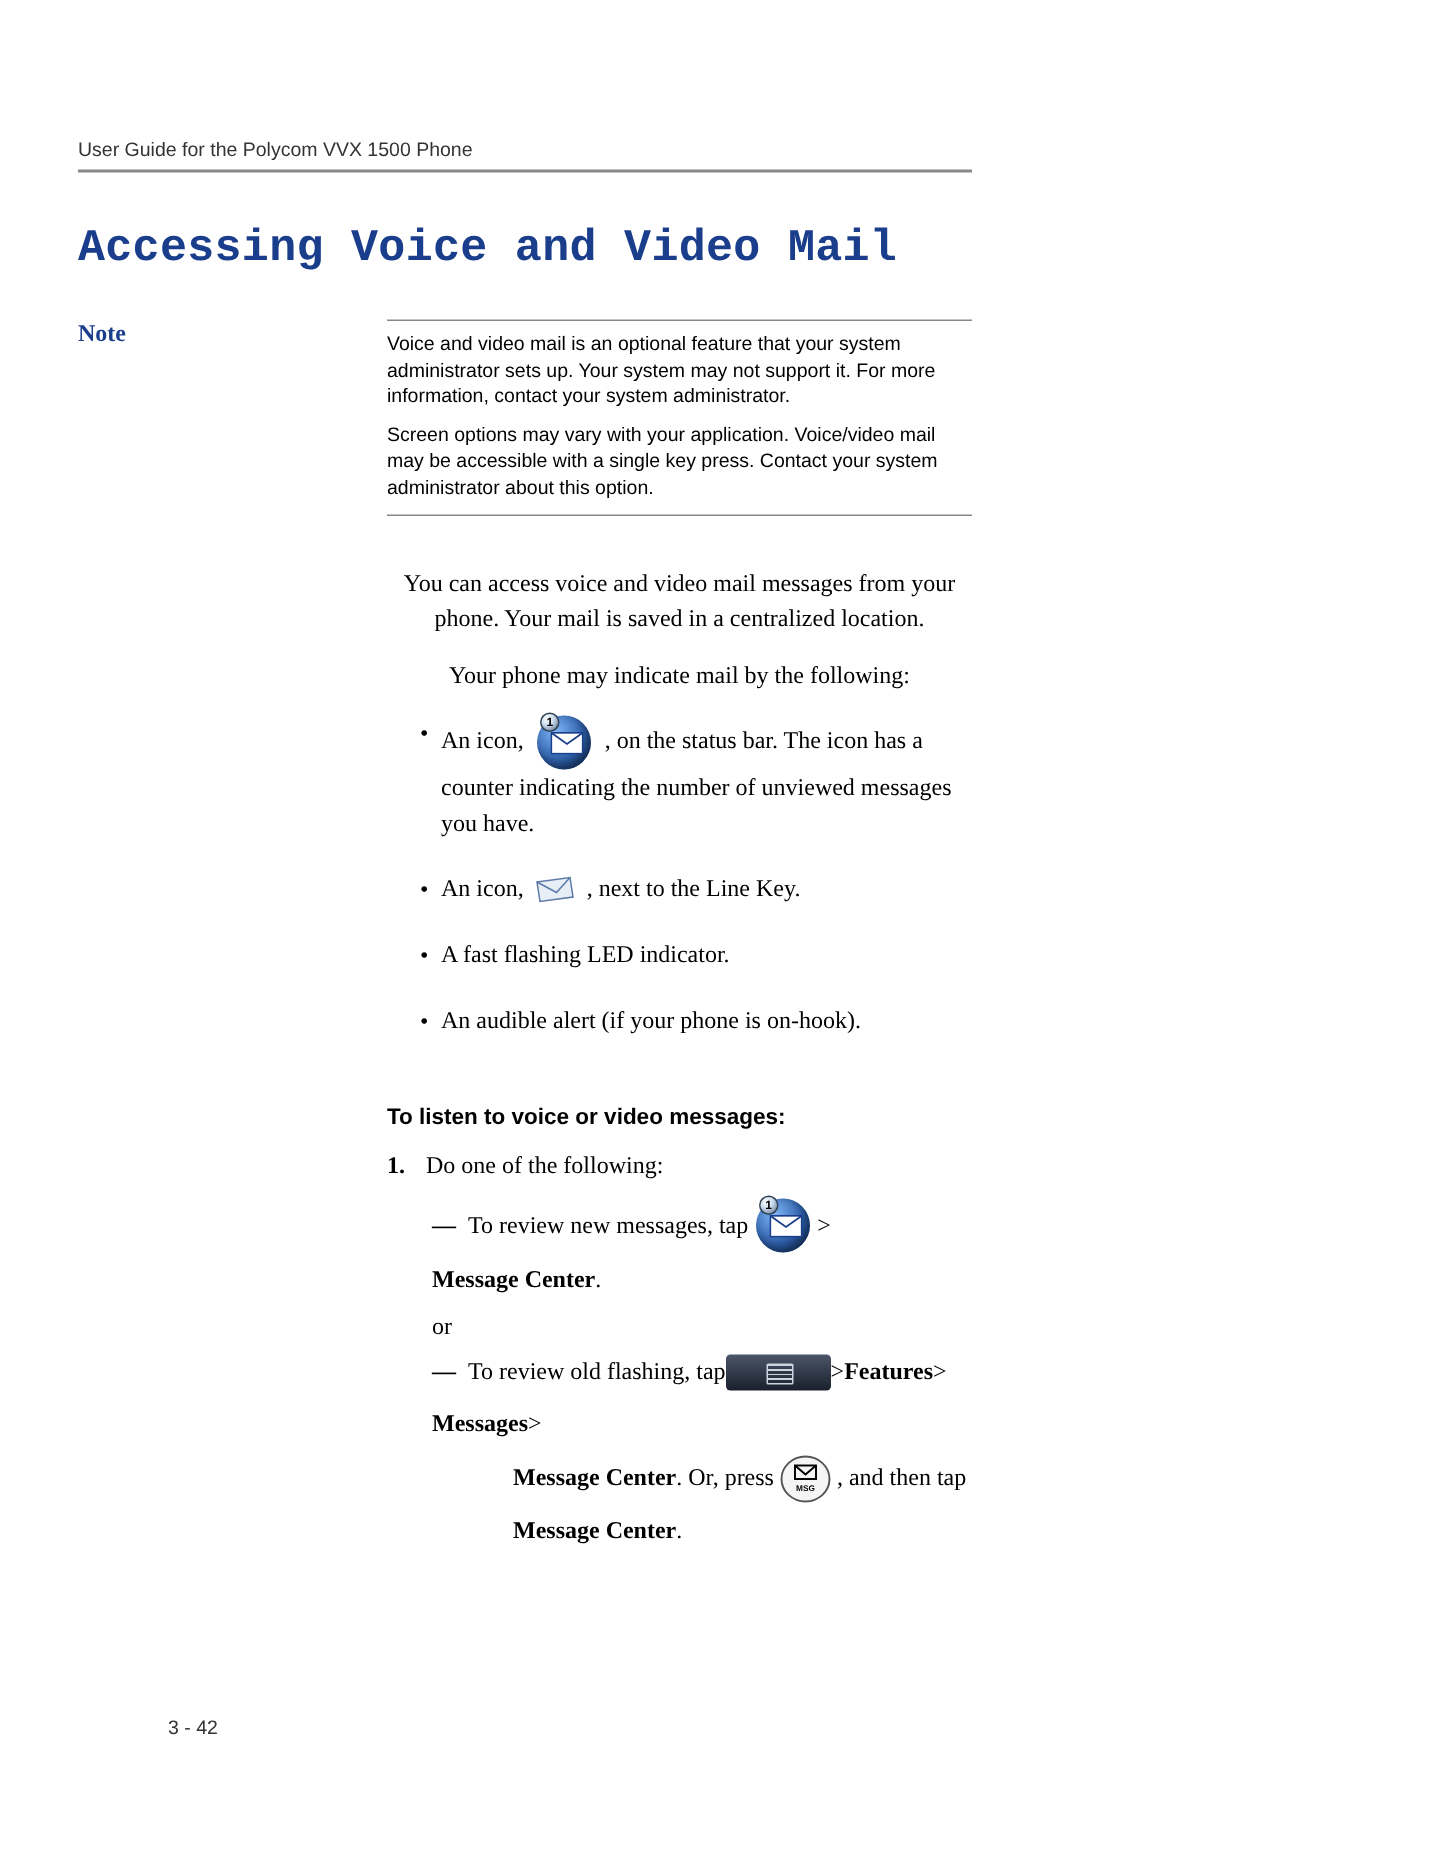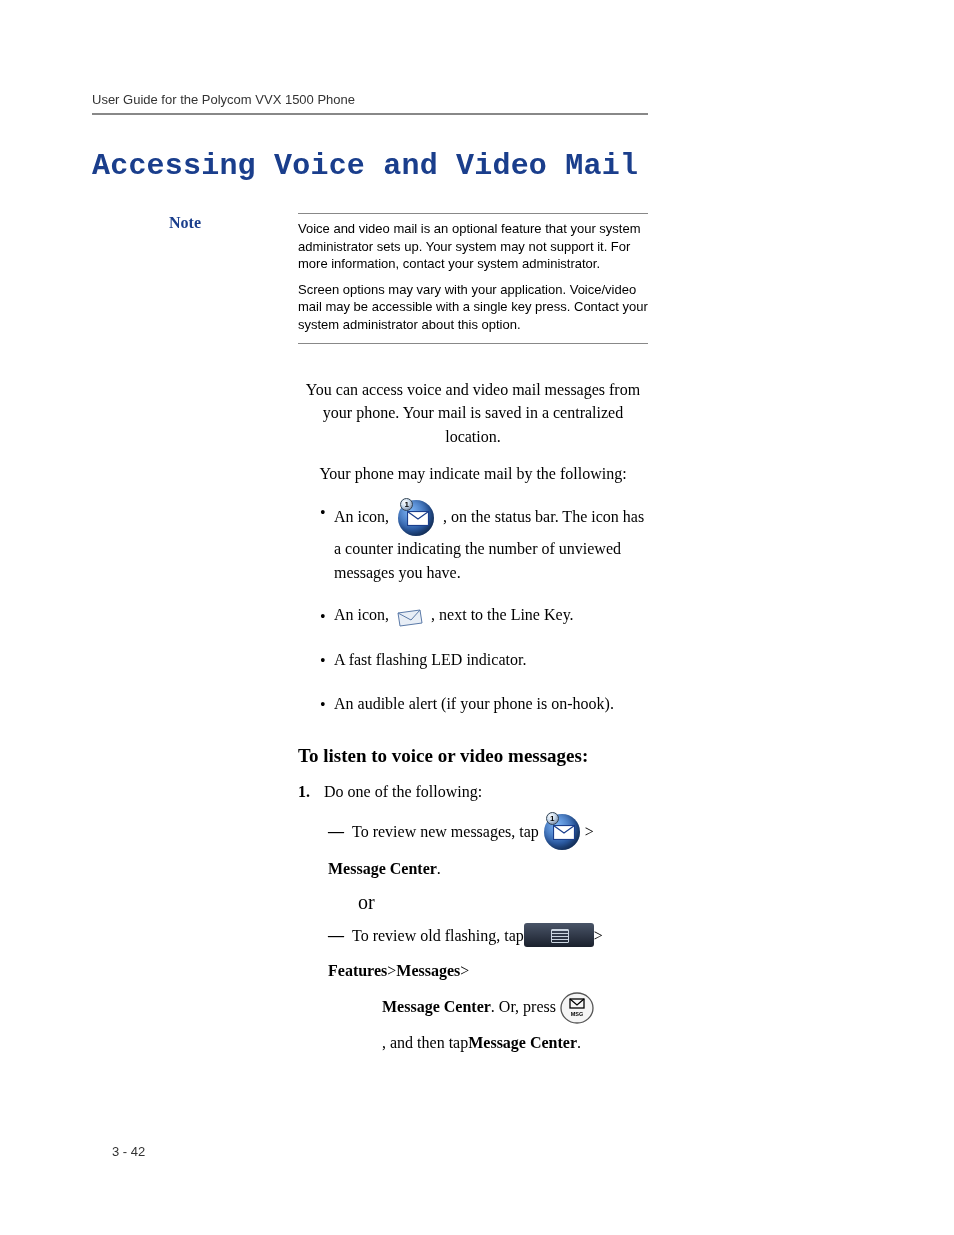--- a/index.html
+++ b/index.html
@@ -1,40 +1,40 @@
 <!DOCTYPE html>
 <html><head>
 <meta charset="utf-8">
 <style>
   * { box-sizing: border-box; margin: 0; padding: 0; }
   html, body { width: 954px; height: 1235px; background: #fff; font-family: Georgia, 'Times New Roman', serif; color: #000; }
-  .page { position: relative; width: 760px; height: 1235px; padding: 92px 112px 60px 92px; }
+  .page { position: relative; width: 760px; height: 1235px; padding: 92px 112px 60px 52px; }
   .running-head { font-family: Arial, Helvetica, sans-serif; font-size: 13px; color: #333; margin-bottom: 6px; }
   .head-rule { border: none; border-top: 2px solid #888; margin-bottom: 34px; }
   .main-title { font-family: Liberation Mono, monospace; font-weight: bold; color: #1a3e8c; font-size: 30px; margin-bottom: 30px; letter-spacing: 0.2px; }
   .note-block { display: flex; margin-bottom: 34px; }
-  .note-label { width: 206px; padding-right: 20px; text-align: center; font-family: 'Times New Roman', Georgia, serif; font-weight: bold; color: #1a3e8c; font-size: 16px; padding-top: 1px; }
+  .note-label { width: 206px; padding-right: 20px; text-align: left; font-family: 'Times New Roman', Georgia, serif; font-weight: bold; color: #1a3e8c; font-size: 16px; padding-top: 1px; }
   .note-body { flex: 1; font-family: Arial, Helvetica, sans-serif; font-size: 13px; line-height: 1.35; color: #000; border-top: 1px solid #888; border-bottom: 1px solid #888; padding: 6px 0 10px 0; }
   .note-body p { margin-bottom: 8px; }
   .note-body p:last-child { margin-bottom: 0; }
   .body-col { margin-left: 206px; }
   .body-para { font-family: Georgia, 'Times New Roman', serif; font-size: 16px; line-height: 1.45; margin-bottom: 14px; text-align: center; }
   .bullets { margin-left: 22px; margin-top: 6px; }
   .bullet { display: flex; align-items: center; margin-bottom: 18px; font-size: 16px; line-height: 1.5; }
   .bullet .dot { width: 14px; flex-shrink: 0; align-self: flex-start; padding-top: 2px; }
   .bullet .txt { flex: 1; }
   .inline-icon { display: inline-block; vertical-align: middle; margin: 0 3px; }
-  .subhead { font-family: Liberation Serif, serif; font-weight: bold; font-size: 19px; margin-top: 28px; margin-bottom: 12px; }
+  .subhead { font-family: Liberation Sans, sans-serif; font-weight: bold; font-size: 15px; margin-top: 42px; margin-bottom: 12px; }
   .numlist { margin-left: 0; }
   .numitem { display: flex; font-size: 16px; line-height: 1.6; margin-bottom: 8px; }
   .numitem .num { font-weight: bold; width: 26px; flex-shrink: 0; }
   .dashlist { margin-left: 30px; }
   .dashitem { display: flex; align-items: center; font-size: 16px; line-height: 2.2; flex-wrap: wrap; }
   .dashitem .dash { width: 24px; flex-shrink: 0; font-weight: bold; }
-  .or-line { margin-left: 30px; font-size: 20px; line-height: 1.6; }
+  .or-line { font-size: 16px; line-height: 1.6; }
   .cont-line { margin-left: 54px; font-size: 16px; line-height: 2.2; display: flex; align-items: center; flex-wrap: wrap; }
   .bold { font-weight: bold; }
   .footer { position: absolute; bottom: 76px; left: 112px; font-family: Arial, Helvetica, sans-serif; font-size: 13px; color: #333; }
 
   
   .globe-mail { width: 40px; height: 38px; position: relative; display: inline-block; vertical-align: middle; }
   .globe-mail .globe { width: 36px; height: 36px; border-radius: 50%; background: radial-gradient(circle at 35% 30%, #7eb6f7 0%, #2d5ea8 55%, #0d2b5a 100%); position: absolute; left: 2px; top: 1px; box-shadow: inset -3px -3px 6px rgba(0,0,0,.35); }
   .globe-mail .env { position: absolute; left: 11px; top: 12px; width: 22px; height: 15px; }
   .globe-mail .badge { position: absolute; left: 4px; top: -1px; width: 13px; height: 13px; border-radius: 50%; background: radial-gradient(circle at 35% 30%, #fff 0%, #cde 40%, #568 100%); border: 1px solid #345; font-size: 8px; font-family: Arial; text-align: center; line-height: 12px; color: #000; font-weight: bold; }
 

